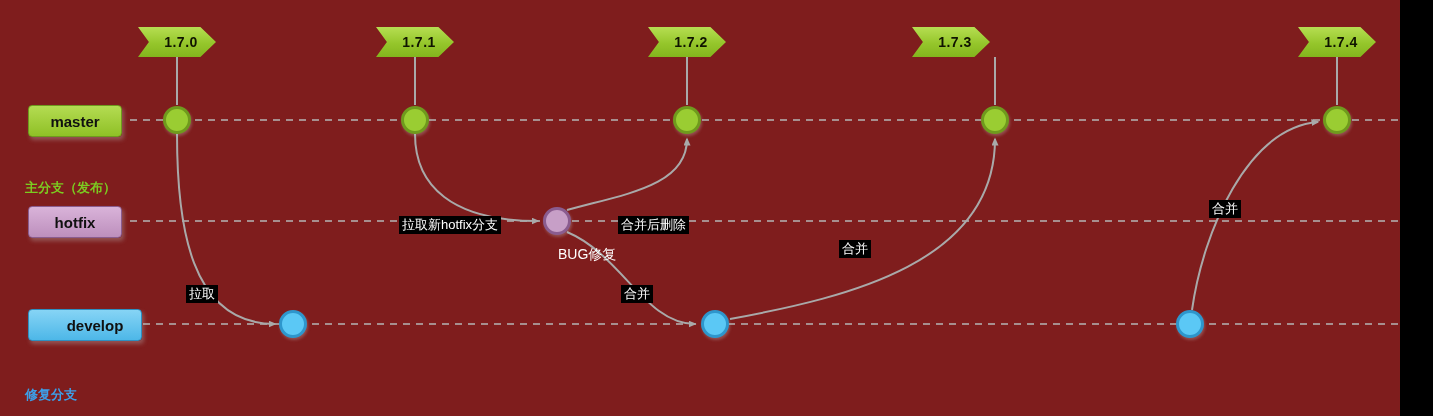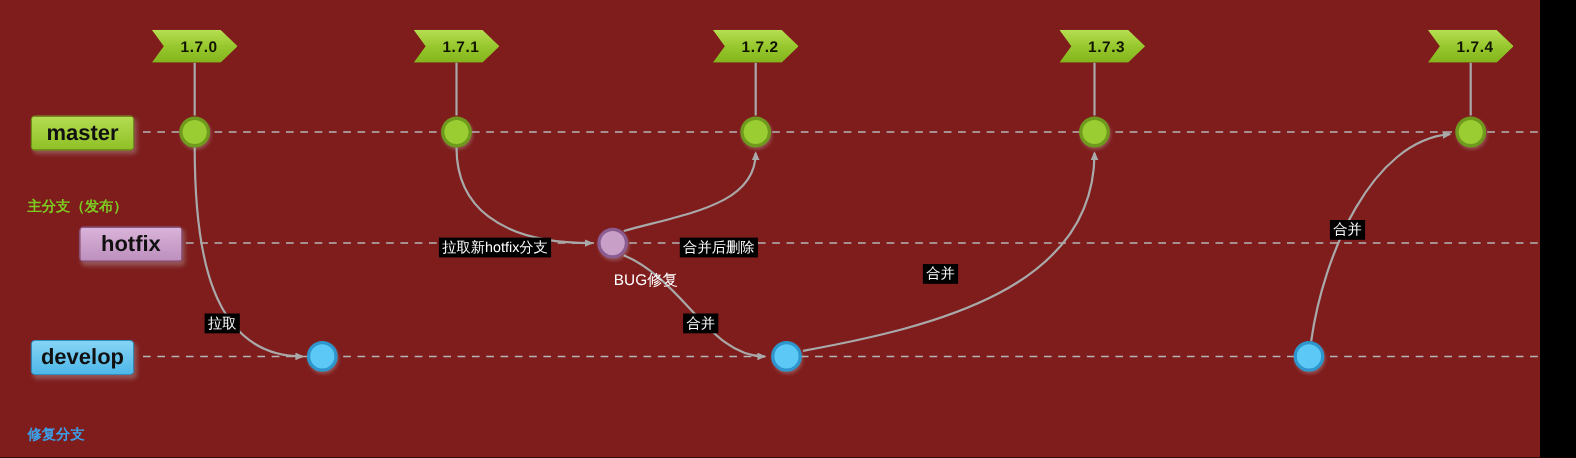--- a/index.html
+++ b/index.html
@@ -15,26 +15,26 @@
     display:flex;align-items:center;justify-content:center;padding-left:8px;
     clip-path:polygon(0 0,80% 0,100% 50%,80% 100%,0 100%,14% 50%);
     background:linear-gradient(180deg,#b6de52 0%,#95c62b 55%,#83b41d 100%);
     color:#101400;font-weight:bold;font-size:14px;letter-spacing:.5px;
   }
 
   
   .branch-box{
     position:absolute;left:28px;width:92px;height:30px;border-radius:4px;
     display:flex;align-items:center;justify-content:center;
-    font-weight:bold;font-size:20px;color:#101010;border:1px solid;
+    font-weight:bold;font-size:15px;color:#101010;border:1px solid;
     box-shadow:2px 3px 4px rgba(190,190,190,.35);
   }
   .branch-box.master{top:105px;background:linear-gradient(180deg,#b4dc52,#8fc026);border-color:#6f9a1d;}
-  .branch-box.hotfix{top:206px;background:linear-gradient(180deg,#d9b3d9,#bd8fbd);border-color:#8a5c8f;margin-left:44px;}
-  .branch-box.develop{top:309px;background:linear-gradient(180deg,#86d4f5,#4db7e8);border-color:#2e8fc0;}
+  .branch-box.hotfix{top:206px;background:linear-gradient(180deg,#d9b3d9,#bd8fbd);border-color:#8a5c8f;}
+  .branch-box.develop{top:309px;background:linear-gradient(180deg,#86d4f5,#4db7e8);border-color:#2e8fc0;padding-left:20px;}
 
   
   .subtitle{position:absolute;left:25px;font-weight:bold;font-size:13px;white-space:nowrap;margin-top:18px;}
   .subtitle.master{top:161px;color:#7ccb21;}
   .subtitle.hotfix{top:263px;color:#ff2bff;}
   .subtitle.develop{top:368px;color:#3d9fe8;}
 
   
   .node{
     position:absolute;width:22px;height:22px;border-radius:50%;border:3px solid;
@@ -77,21 +77,21 @@
     <path d="M 415 134 C 415 186, 452 221, 538 221" stroke="#a9a9a9" stroke-width="2" fill="none" marker-end="url(#arrow)"></path>
     <path d="M 567 210 C 625 194, 687 186, 687 139" stroke="#a9a9a9" stroke-width="2" fill="none" marker-end="url(#arrow)"></path>
     <path d="M 567 232 C 622 255, 645 324, 695 324" stroke="#a9a9a9" stroke-width="2" fill="none" marker-end="url(#arrow)"></path>
     <path d="M 730 319 C 850 297, 995 262, 995 139" stroke="#a9a9a9" stroke-width="2" fill="none" marker-end="url(#arrow)"></path>
     <path d="M 1192 310 C 1203 232, 1247 128, 1318 122" stroke="#a9a9a9" stroke-width="2" fill="none" marker-end="url(#arrow)"></path>
   </svg>
 
   <div class="tag" style="left:138px">1.7.0</div>
   <div class="tag" style="left:376px">1.7.1</div>
   <div class="tag" style="left:648px">1.7.2</div>
-  <div class="tag" style="left:963px">1.7.3</div>
+  <div class="tag" style="left:912px">1.7.3</div>
   <div class="tag" style="left:1298px">1.7.4</div>
 
   <div class="branch-box master">master</div>
   <div class="branch-box hotfix">hotfix</div>
   <div class="branch-box develop">develop</div>
 
   <div class="subtitle master">主分支（发布）</div>
   <div class="subtitle develop">修复分支</div>
 
   <div class="node green" style="left:163px;top:106px"></div>

